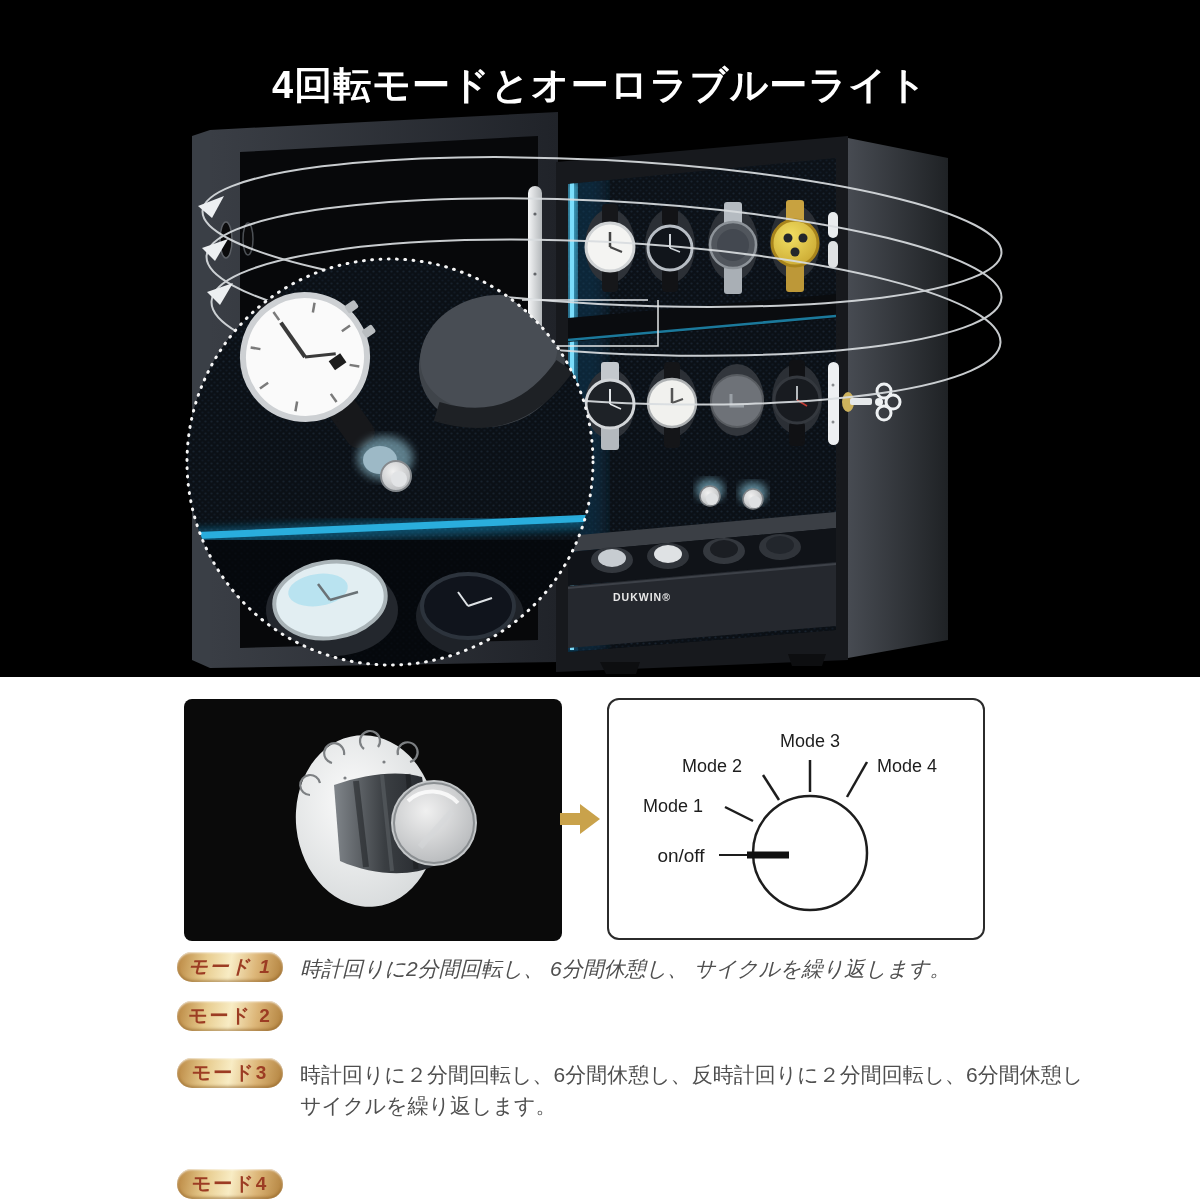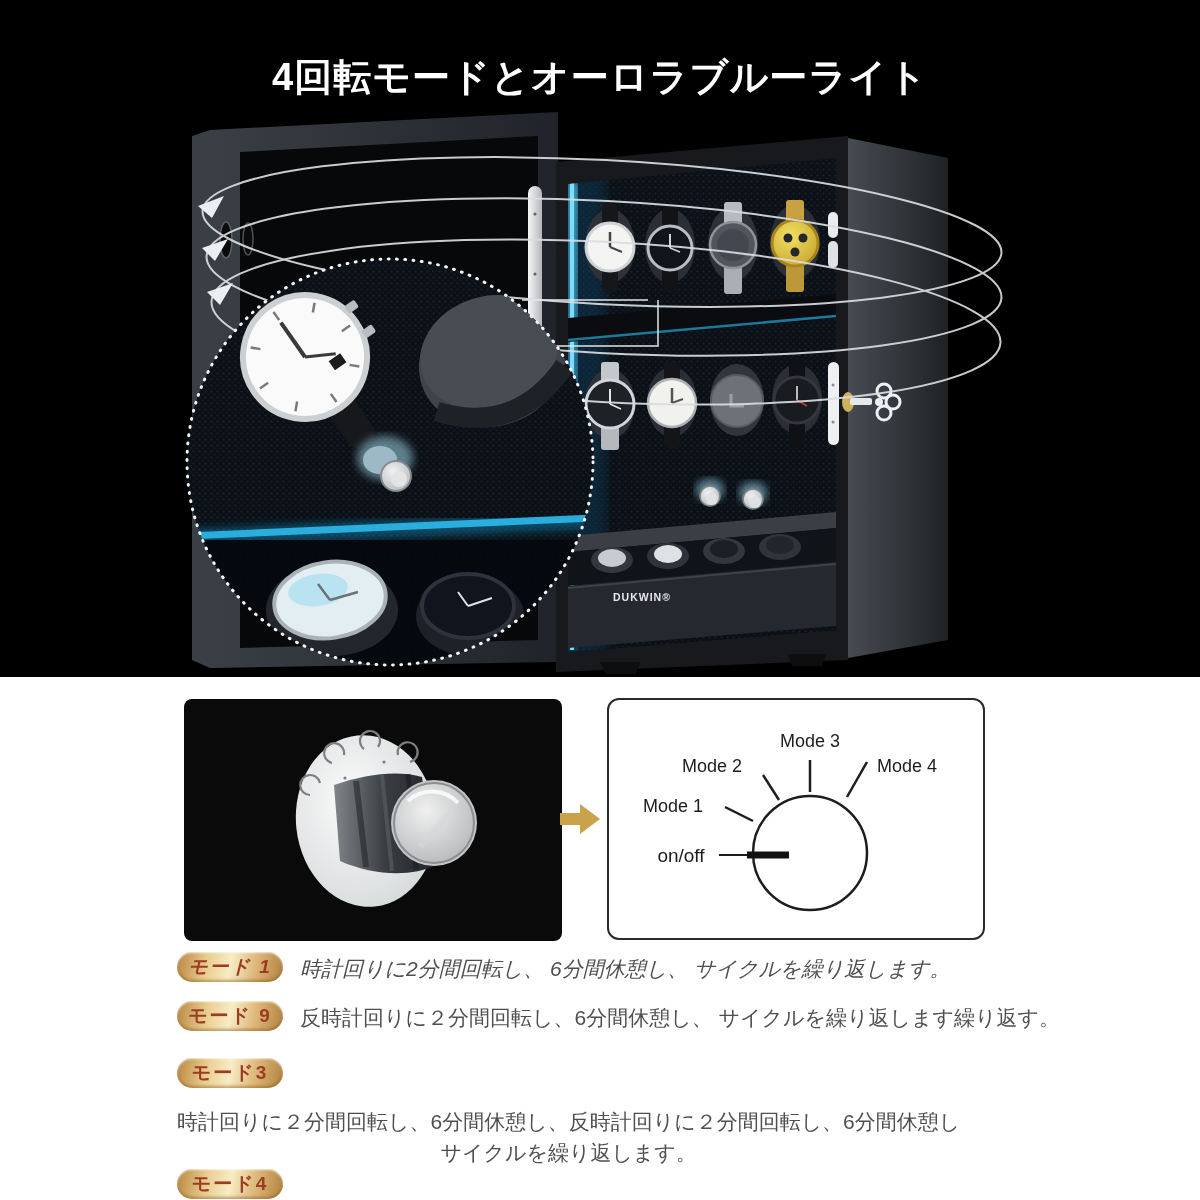--- a/index.html
+++ b/index.html
@@ -1,39 +1,39 @@
 <!DOCTYPE html>
 <html><head>
 <meta charset="utf-8">
 <style>
   html,body{margin:0;padding:0;background:#fff;}
   .canvas{position:relative;width:1200px;height:1200px;overflow:hidden;background:#fff;
           font-family:"Liberation Sans",sans-serif;}
   
   .photo{position:absolute;left:0;top:0;width:1200px;height:677px;background:#000;}
   .photo svg{position:absolute;left:0;top:0;}
-  .headline{position:absolute;left:0;top:52px;width:1200px;text-align:center;color:#fff;
+  .headline{position:absolute;left:0;top:60px;width:1200px;text-align:center;color:#fff;
             font-size:38px;font-weight:bold;letter-spacing:1px;}
   .caption{position:absolute;right:12px;top:591px;color:#fff;font-size:28px;font-weight:bold;
            letter-spacing:0.5px;text-shadow:0 2px 5px rgba(0,0,0,.95);white-space:nowrap;}
   
   .knob-panel{position:absolute;left:184px;top:699px;width:378px;height:242px;background:#0a0a0a;
               border-radius:8px;}
   .transfer-arrow{position:absolute;left:560px;top:801px;width:42px;height:36px;}
   .dial-panel{position:absolute;left:607px;top:698px;width:374px;height:238px;background:#fff;
               border:2px solid #2b2b2b;border-radius:12px;}
   
   .mode-row{position:absolute;left:177px;display:flex;align-items:flex-start;gap:17px;}
   .mode-badge{flex:0 0 auto;width:106px;height:30px;border-radius:15px;text-align:center;
               line-height:30px;font-size:19px;font-weight:bold;color:#9c3c23;letter-spacing:2px;
               background:linear-gradient(100deg,#b9853f 0%,#e8cd90 28%,#f8ecc4 50%,#dcb577 74%,#b1813d 100%);
               box-shadow:inset 0 1px 2px rgba(255,255,255,.8), inset 0 -2px 3px rgba(120,70,10,.45);}
   .mode-text{font-size:21px;color:#4f4f4f;line-height:31px;padding-top:1px;white-space:nowrap;}
-  .mode-text span{display:block;text-align:center;}
-  .r1{top:952px;font-style:italic;}.r2{top:1001px;}.r3{top:1058px;flex-direction:column;}.r4{top:1169px;}
+  .mode-text span{display:block;}
+  .r1{top:952px;font-style:italic;}.r2{top:1001px;}.r3{top:1058px;}.r4{top:1169px;}
 </style>
 </head>
 <body>
 
 <div class="canvas">
 
   <div class="photo">
     <svg width="1200" height="677" viewBox="0 0 1200 677">
       <defs>
         <linearGradient id="gDoor" x1="0" y1="0" x2="1" y2="0">
@@ -355,24 +355,21 @@
     </svg>
   </div>
 
   <div class="mode-row r1">
     <div class="mode-badge">モード 1</div>
     <div class="mode-text">
       <span>時計回りに2分間回転し、 6分間休憩し、 サイクルを繰り返します。</span>
     </div>
   </div>
   <div class="mode-row r2">
-    <div class="mode-badge">モード 9</div>
-    <div class="mode-text">
-      <span>反時計回りに２分間回転し、6分間休憩し、 サイクルを繰り返します繰り返す。</span>
-    </div>
+    <div class="mode-badge">モード 2</div>
   </div>
   <div class="mode-row r3">
     <div class="mode-badge">モード3</div>
     <div class="mode-text">
       <span>時計回りに２分間回転し、6分間休憩し、反時計回りに２分間回転し、6分間休憩し</span>
       <span>サイクルを繰り返します。</span>
     </div>
   </div>
   <div class="mode-row r4">
     <div class="mode-badge">モード4</div>

